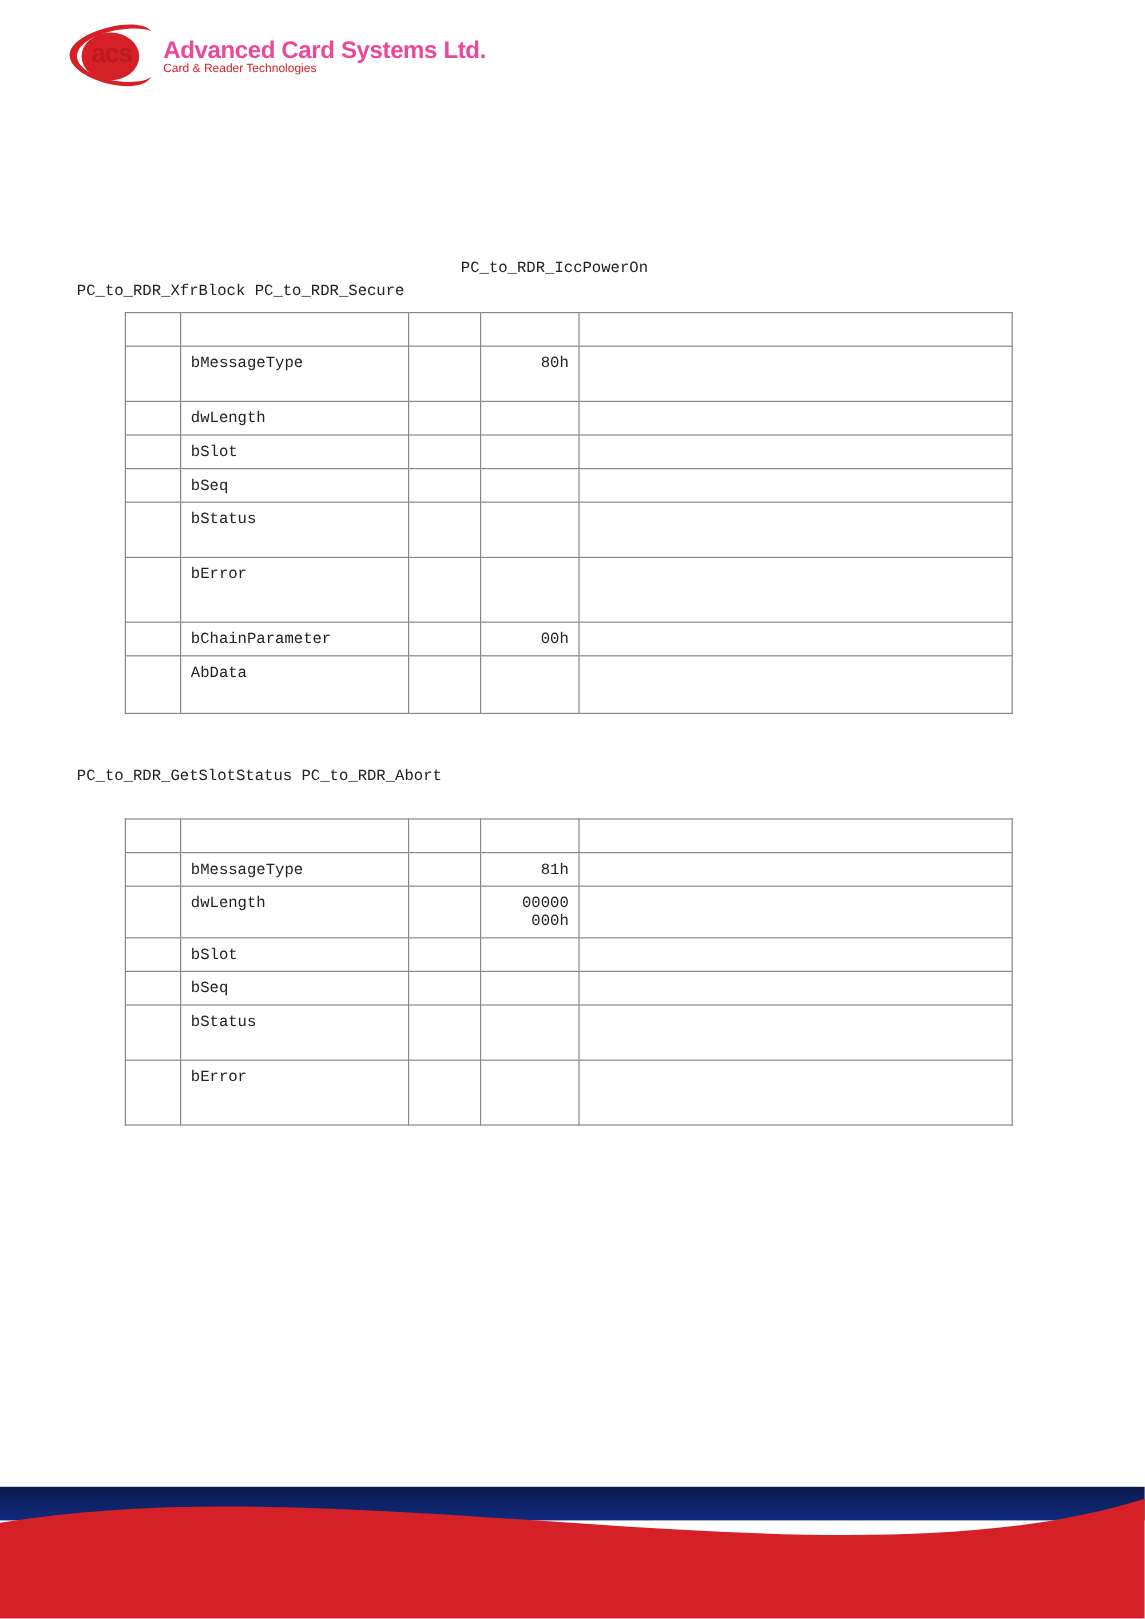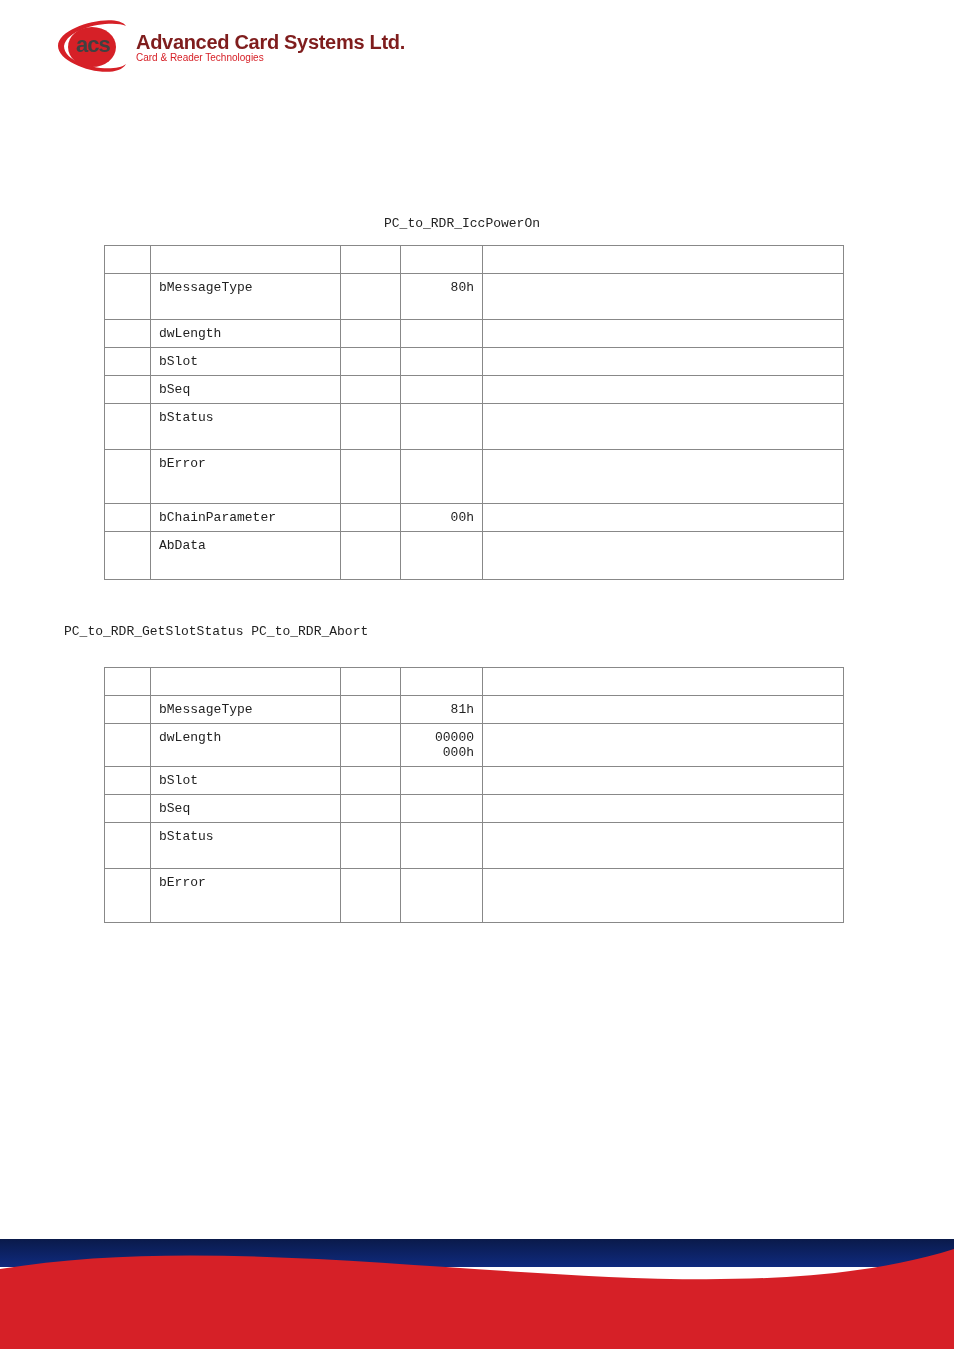--- a/index.html
+++ b/index.html
@@ -26,28 +26,28 @@
   .logo-swoosh {
     position: absolute;
     inset: 0;
   }
   .logo-swoosh svg { width: 72px; height: 58px; display:block; }
   .logo-text {
     position: absolute;
     left: 20px; top: 14px;
     font-weight: 700;
     font-size: 22px;
-    color: #404040;
+    color: #b91c1c;
     letter-spacing: -1px;
   }
   .brand { line-height: 1.15; }
   .brand-title {
     font-weight: 800;
     font-size: 20px;
-    color: #7f1d1d;
+    color: #ec4899;
     letter-spacing: -0.3px;
   }
   .brand-sub {
     font-size: 10px;
     color: #D62027;
     margin-top: -2px;
   }
 
   .content {
     padding: 0 68px 0 64px;
@@ -123,20 +123,21 @@
     <div class="brand-title">Advanced Card Systems Ltd.</div>
     <div class="brand-sub">Card &amp; Reader Technologies</div>
   </div>
 </div>
 
 <div class="content">
   <div class="space-top1"></div>
 
   <div class="pre-line indent">PC_to_RDR_IccPowerOn</div>
   <div class="pre-line-gap"></div>
+  <div class="pre-line">PC_to_RDR_XfrBlock    PC_to_RDR_Secure</div>
 
   <table class="tbl">
     <colgroup>
       <col class="c0">
         <col class="c1">
         <col class="c2">
         <col class="c3">
         <col class="c4">
     </colgroup>
     <tbody>

